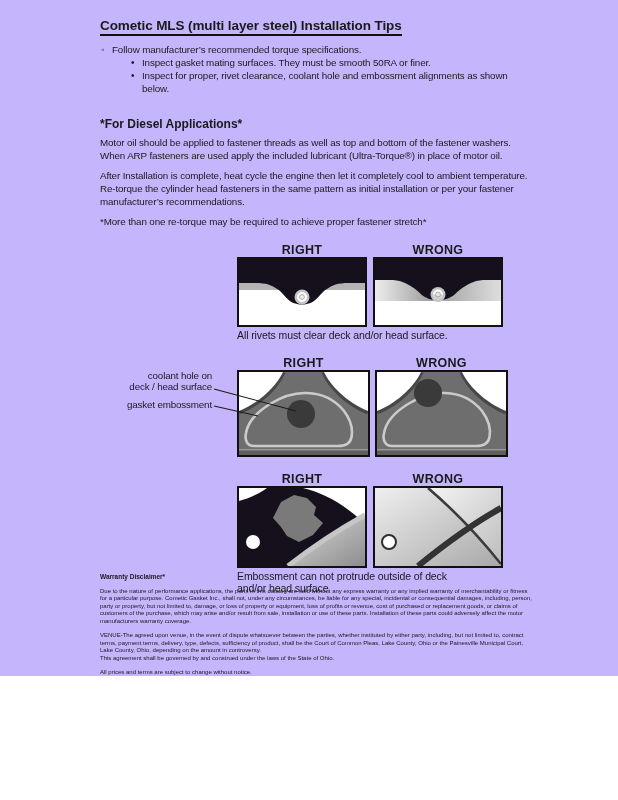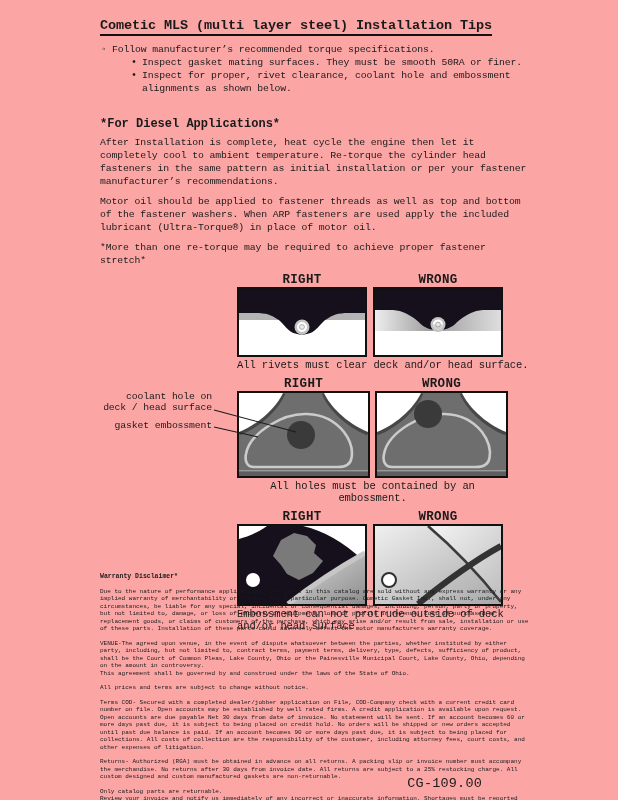--- a/index.html
+++ b/index.html
@@ -1,34 +1,34 @@
 <!DOCTYPE html>
 <html><head>
 <meta charset="utf-8">
 <style>
   html,body{margin:0;padding:0;background:#ffffff;}
-  .page{position:relative;width:618px;height:800px;background:#fca5a5;overflow:hidden;
-        font-family:Liberation Mono, monospace;color:#1a1a1a;}
+  .page{position:relative;width:618px;height:676px;background:#c4b5fd;overflow:hidden;
+        font-family:Liberation Sans, sans-serif;color:#1a1a1a;}
   .content{padding:16px 0 0 100px;width:436px;}
 
   .doc-title{display:inline-block;font-size:13.5px;font-weight:bold;
              border-bottom:2px solid #111;padding-bottom:1px;margin:0 0 7px 0;letter-spacing:-0.1px;}
 
   .body-txt{font-size:9.8px;letter-spacing:-0.12px;line-height:13px;}
   ul.tips,ul.subtips{list-style:none;margin:0;padding:0;}
   li.tip{position:relative;padding-left:12px;}
   li.tip::before{content:"◦";position:absolute;left:1px;top:-0.5px;font-size:10px;color:#1a1a1a;}
   li.subtip{position:relative;padding-left:42px;}
   li.subtip::before{content:"•";position:absolute;left:31px;top:0;font-size:10px;color:#1a1a1a;}
 
   .diesel-heading{font-size:12px;font-weight:bold;margin:22px 0 5px 0;}
   .para{margin:0 0 7px 0;width:434px;}
   .note{margin:0;}
 
-  .figure{margin-top:6px;position:relative;width:436px;}
+  .figure{margin-top:15px;position:relative;width:436px;}
   .fig-headers{display:flex;margin-left:137px;gap:6px;}
   .fig-headers.g5{gap:5px;}
   .fig-header{font-size:12.5px;font-weight:600;text-align:center;height:14px;line-height:14px;letter-spacing:0.3px;}
   .w130{width:130px;} .w133{width:133px;}
   .fig-panels{display:flex;margin-left:137px;gap:6px;}
   .fig-panels.g5{gap:5px;}
   .panel svg{display:block;}
   .fig-caption{font-size:10.5px;letter-spacing:-0.1px;margin-left:137px;margin-top:2px;line-height:12px;}
   .fig-caption.centered{width:271px;text-align:center;}
 
@@ -55,22 +55,22 @@
 
     <ul class="tips body-txt">
       <li class="tip">Follow manufacturer’s recommended torque specifications.</li>
     </ul>
     <ul class="subtips body-txt">
       <li class="subtip">Inspect gasket mating surfaces.  They must be smooth 50RA or finer.</li>
       <li class="subtip">Inspect for proper, rivet clearance, coolant hole and embossment alignments as shown below.</li>
     </ul>
 
     <h2 class="diesel-heading">*For Diesel Applications*</h2>
+    <p class="para body-txt">Motor oil should be applied to fastener threads as well as top and bottom of the fastener washers. When ARP fasteners are used apply the included lubricant (Ultra-Torque®) in place of motor oil.</p>
     <p class="para body-txt">After Installation is complete, heat cycle the engine then let it completely cool to ambient temperature. Re-torque the cylinder head fasteners in the same pattern as initial installation or per your fastener manufacturer’s recommendations.</p>
-    <p class="para body-txt">Motor oil should be applied to fastener threads as well as top and bottom of the fastener washers. When ARP fasteners are used apply the included lubricant (Ultra-Torque®) in place of motor oil.</p>
     <p class="para body-txt note">*More than one re-torque may be required to achieve proper fastener stretch*</p>
 
     
     <div class="figure">
       <div class="fig-headers">
         <div class="fig-header w130">RIGHT</div>
         <div class="fig-header w130">WRONG</div>
       </div>
       <div class="fig-panels">
         <div class="panel">
@@ -149,21 +149,20 @@
             <path d="M2,2 H46 C40,15 24,32 2,41 Z" fill="#ffffff"></path>
             <path d="M87,2 H131 V41 C109,32 93,15 87,2 Z" fill="#ffffff"></path>
             <rect x="2" y="79" width="129" height="1.6" fill="#9a9a9a"></rect>
             <rect x="2" y="80.6" width="129" height="5.4" fill="#5d5d5d"></rect>
             <path d="M17,76 C10,76 7.5,70 9,63 C11,52 20,42 33,34 C45,26.5 58,22.5 70,23 C86,23.5 99,31 107,41 C113,49 116,59 114.5,67 C113.5,73 109,76 101,76 Z" fill="none" stroke="#cbcbcb" stroke-width="2.6"></path>
             <circle cx="53" cy="23" r="14" fill="#3a3a3a"></circle>
             <rect x="1" y="1" width="131" height="85" fill="none" stroke="#111111" stroke-width="2"></rect>
           </svg>
         </div>
       </div>
-      <div class="fig-caption centered">All holes must be contained by an embossment.</div>
     </div>
 
     
     <div class="figure">
       <div class="fig-headers">
         <div class="fig-header w130">RIGHT</div>
         <div class="fig-header w130">WRONG</div>
       </div>
       <div class="fig-panels">
         <div class="panel">

